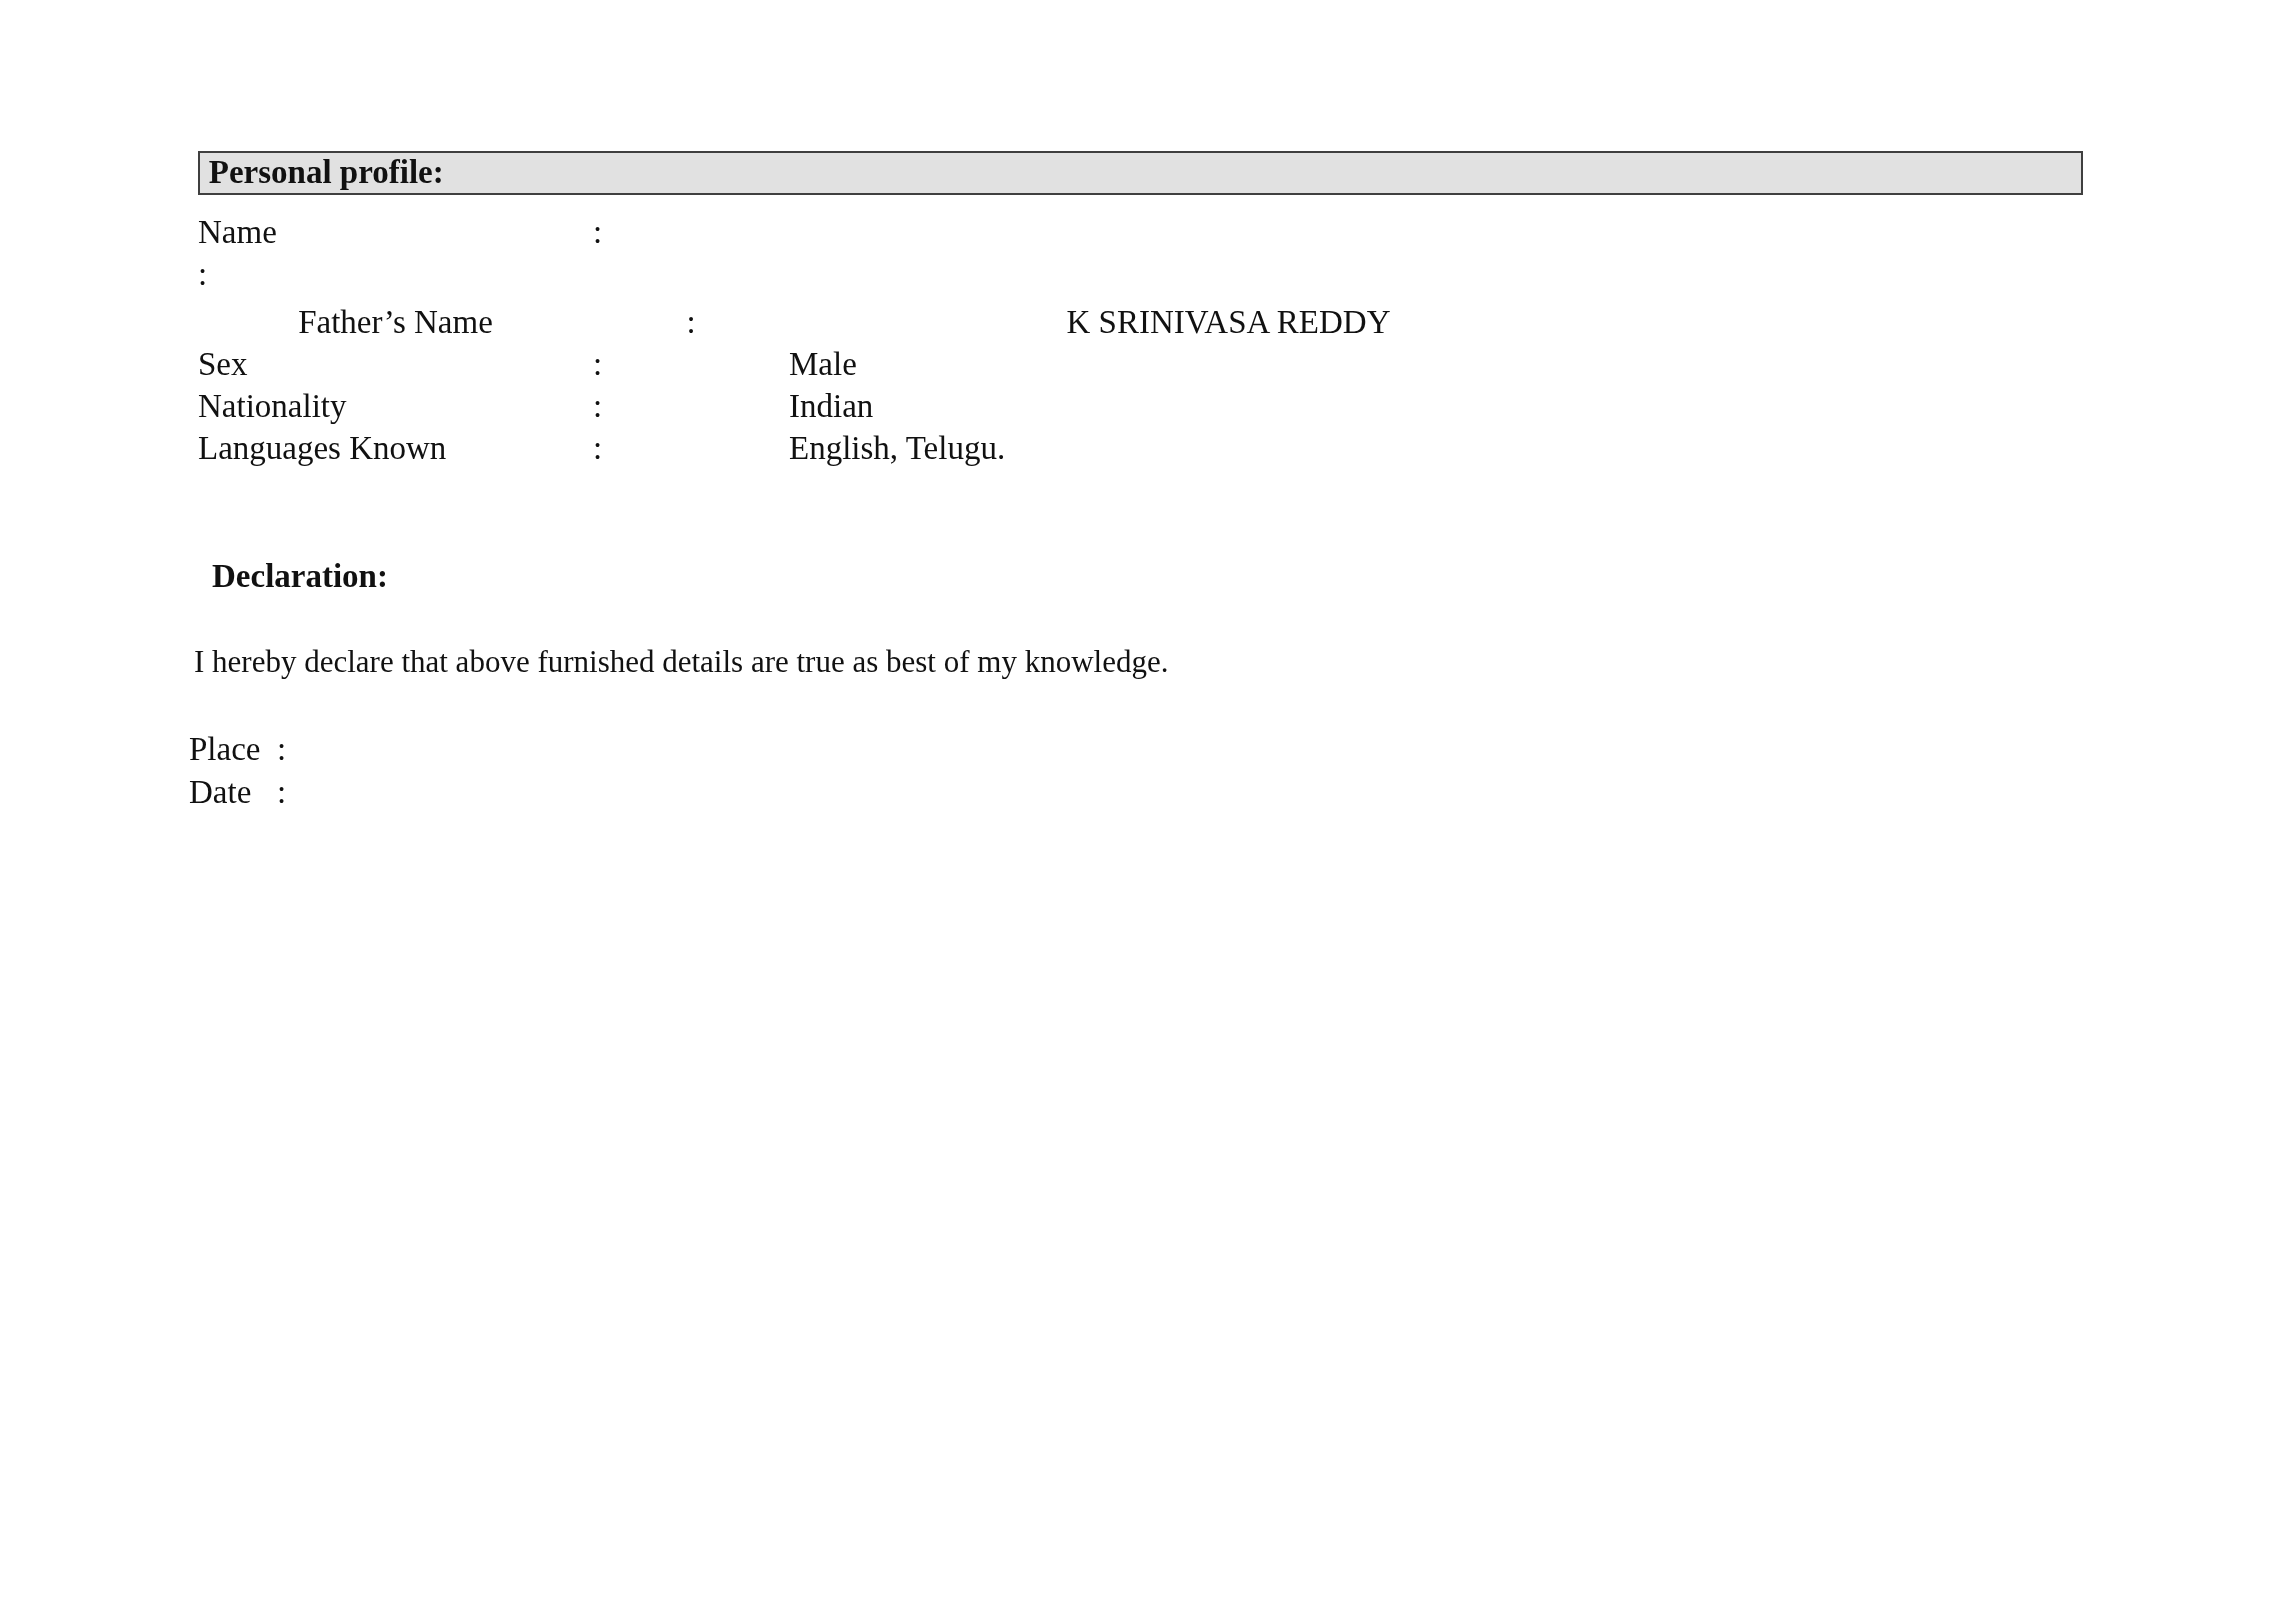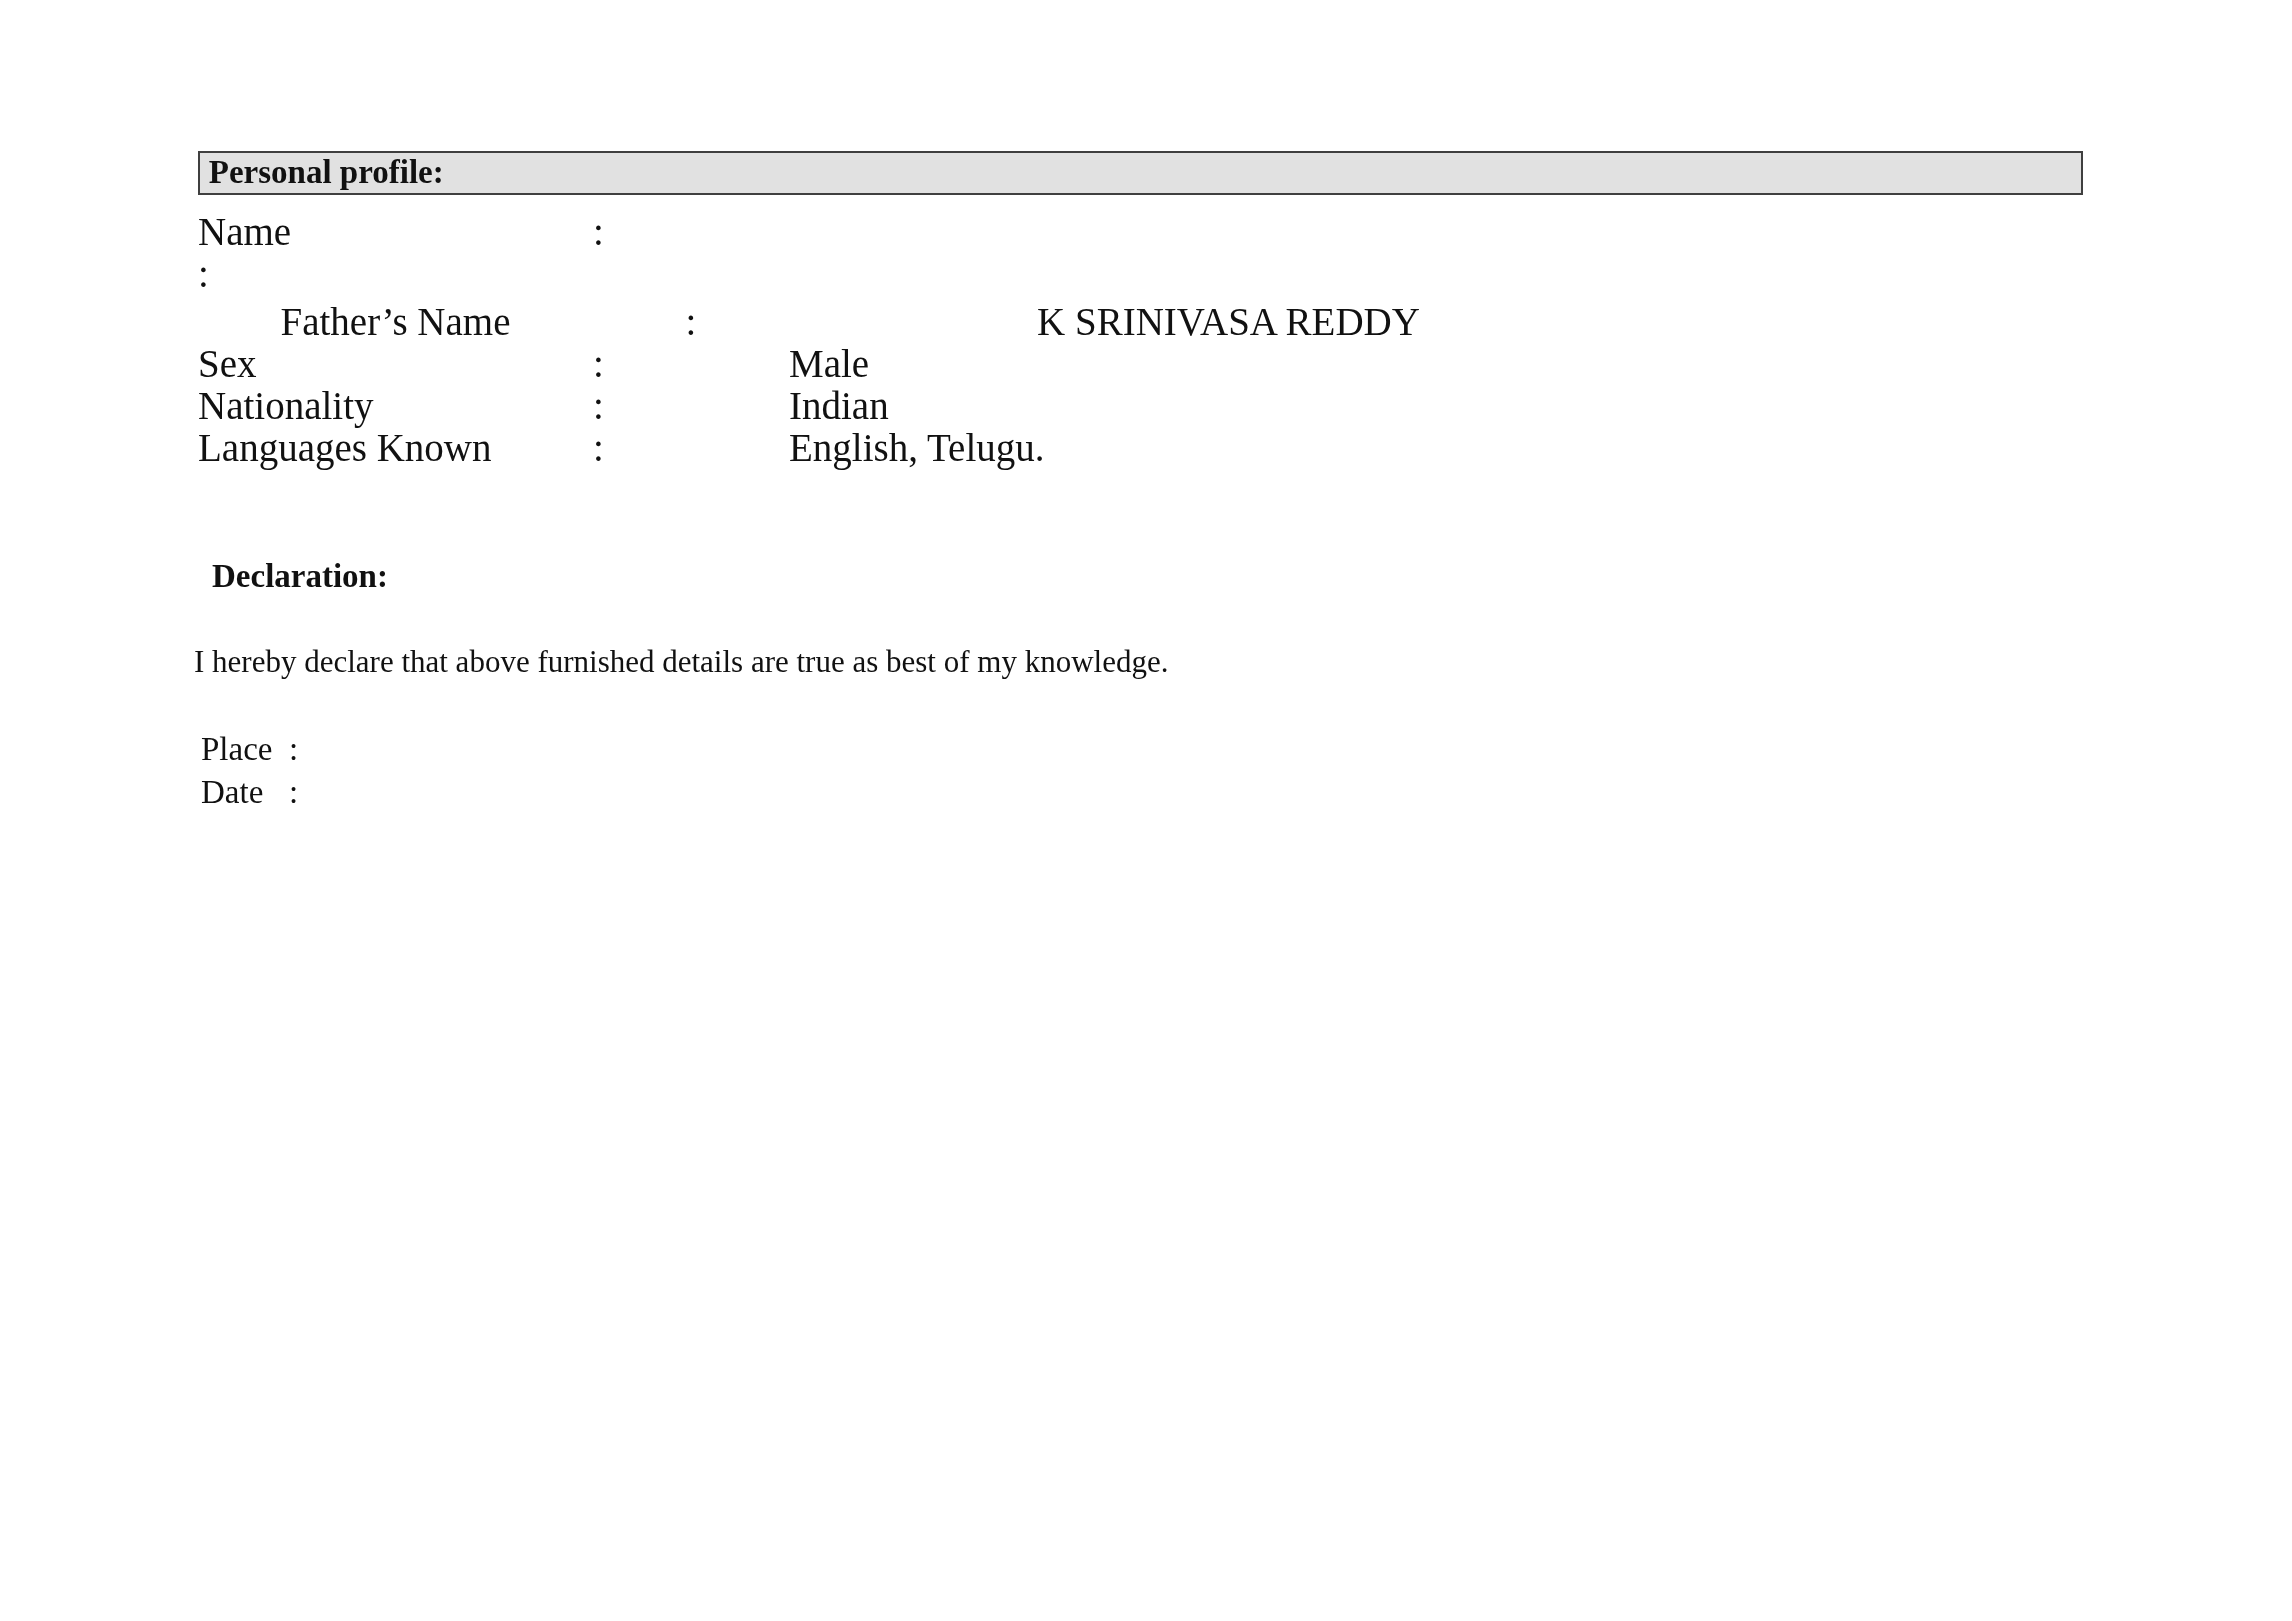--- a/index.html
+++ b/index.html
@@ -30,21 +30,21 @@
     line-height: 38px;
     padding-left: 8.8px;
   }
 
   
   .fields {
     position: absolute;
     left: 198px;
     top: 195px;
     width: 1470px;
-    font-size: 39px;
+    font-size: 33px;
   }
   .field-row {
     display: flex;
     height: 42px;
     line-height: 42px;
     white-space: nowrap;
   }
   .field-row.group-gap { margin-top: 5.9px; text-align: center; }
   .f-label { width: 395px; }
   .f-colon { width: 196px; }
@@ -63,21 +63,21 @@
     position: absolute;
     left: 194px;
     top: 628px;
     font-size: 31px;
     white-space: nowrap;
   }
 
   
   .sign-fields {
     position: absolute;
-    left: 201px;
+    left: 189px;
     top: 712px;
     font-size: 33px;
   }
   .sign-row {
     display: flex;
     height: 43px;
     line-height: 43px;
     white-space: nowrap;
   }
   .s-label { width: 88px; }

